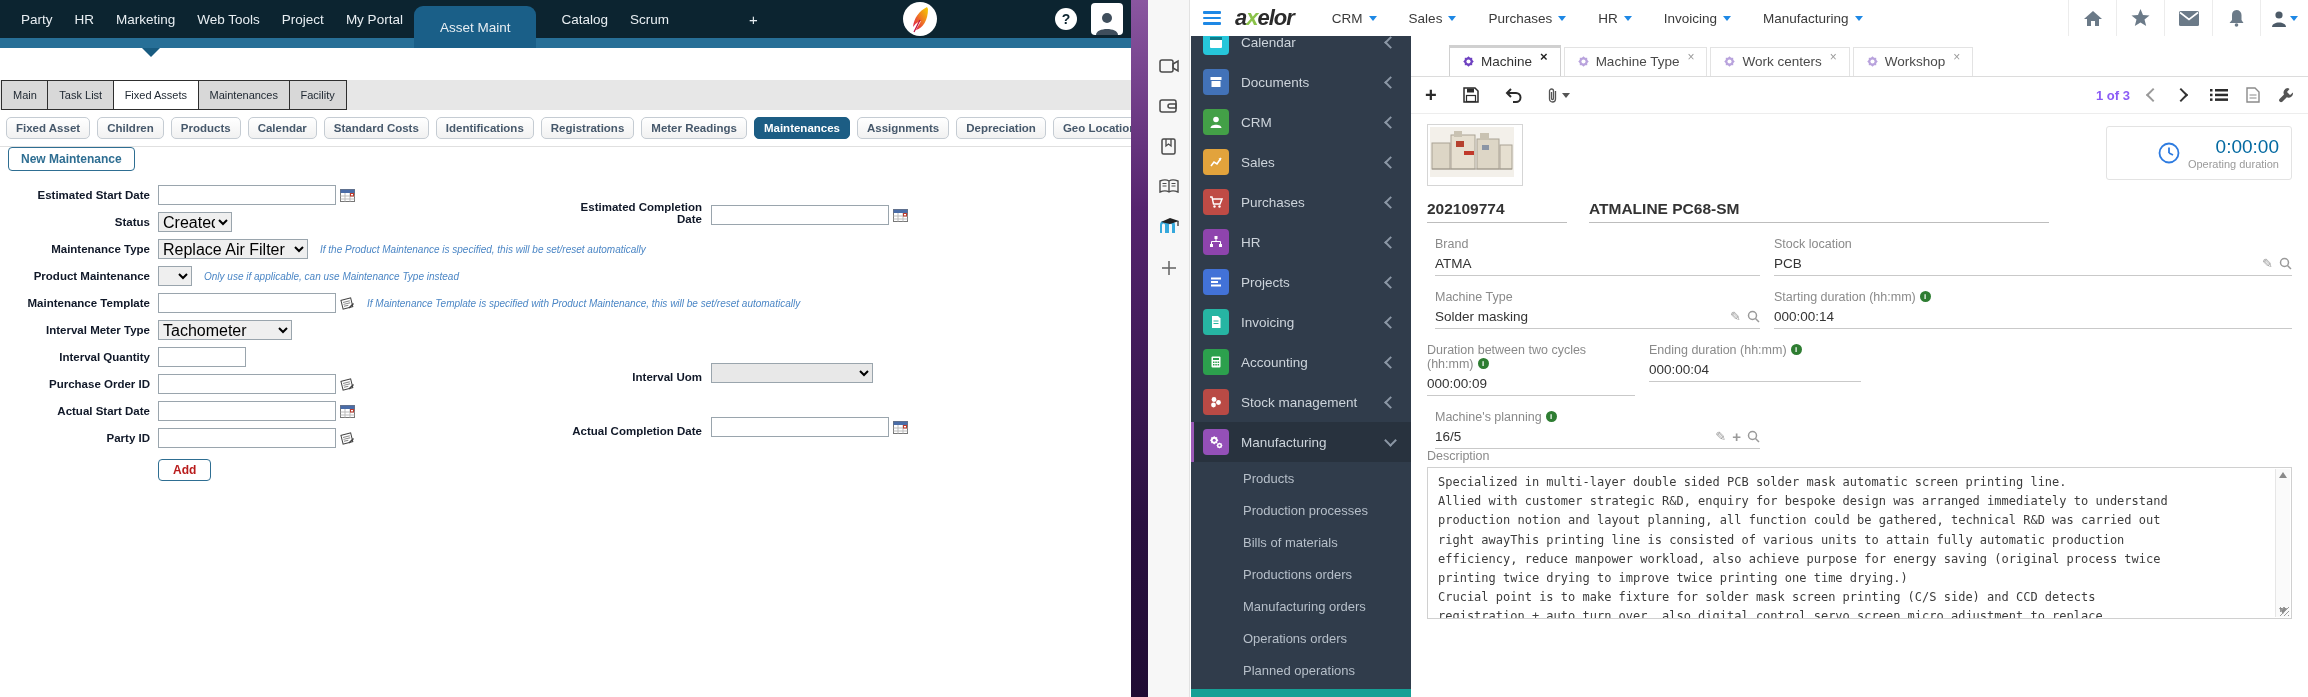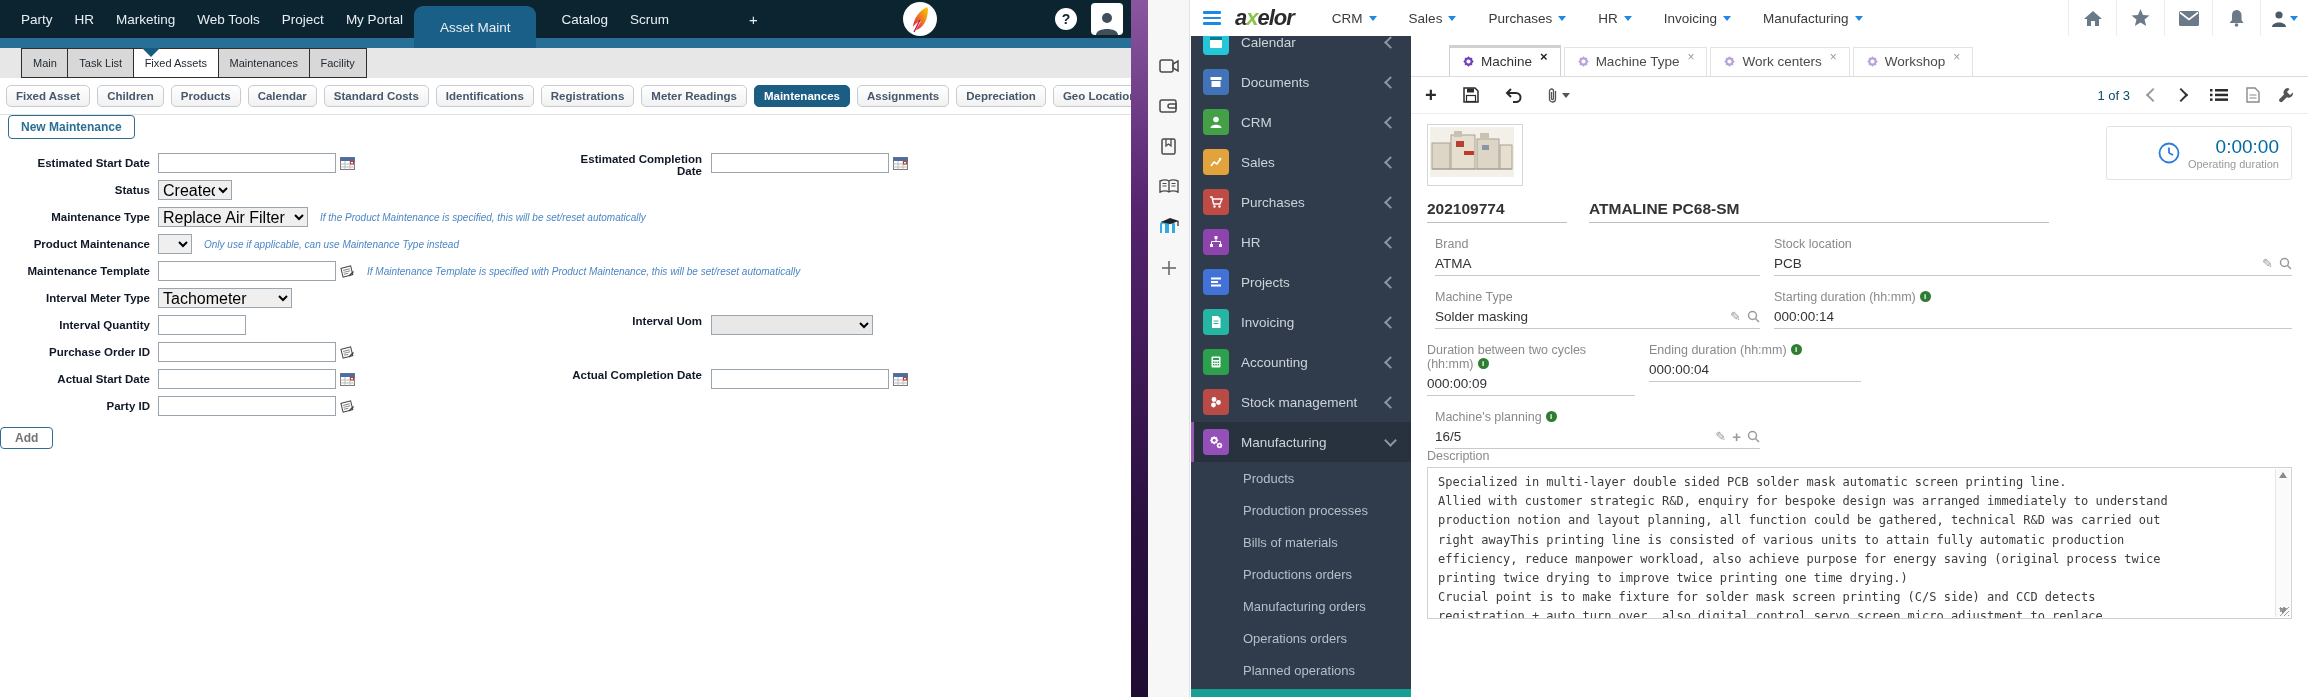--- a/index.html
+++ b/index.html
@@ -9,39 +9,39 @@
   .ofbiz{position:absolute;left:0;top:0;width:1131px;height:697px;background:#fff;overflow:hidden;}
   .ofb-topbar{height:38px;background:#0c2430;display:flex;align-items:center;color:#e8eef2;font-size:13.5px;padding-left:10px;}
   .ofb-nav-item{padding:0 11px;white-space:nowrap;cursor:pointer;}
   .ofb-apptab{align-self:flex-end;height:42px;margin-bottom:-10px;display:flex;align-items:center;padding:0 26px;background:#1a5f88;border-radius:9px 9px 0 0;position:relative;z-index:3;}
   .ofb-plus{margin-left:58px;font-size:15px;}
   .ofb-logo{margin-left:auto;width:34px;height:34px;border-radius:50%;background:#fff;display:flex;align-items:center;justify-content:center;}
   .ofb-help{margin-left:118px;width:22px;height:22px;border-radius:50%;background:#fff;color:#0c2430;font-weight:bold;font-size:14px;display:flex;align-items:center;justify-content:center;}
   .ofb-avatar{margin-left:14px;margin-right:8px;width:32px;height:32px;border-radius:4px;background:#fff;display:flex;align-items:flex-end;justify-content:center;overflow:hidden;}
   .ofb-strip{height:10px;background:#276f97;position:relative;}
   .ofb-pointer{position:absolute;left:142px;top:10px;width:0;height:0;border-left:9px solid transparent;border-right:9px solid transparent;border-top:9px solid #185b80;z-index:2;}
-  .ofb-tabs{height:30px;background:#e7e7e7;display:flex;align-items:stretch;padding-left:21px;position:relative;}
+  .ofb-tabs{height:30px;background:#e7e7e7;display:flex;align-items:stretch;padding-left:1px;position:relative;margin-top:32px;}
   .ofb-tab{display:flex;align-items:center;padding:0 11px;font-size:11px;color:#1d2630;background:#d8d8d8;border:1.5px solid #2e2e2e;margin-right:-1.5px;cursor:pointer;}
   .ofb-tab.active{background:#fff;z-index:1;}
   .ofb-subnav{background:#fff;padding:7px 6px;border-bottom:1px solid #e0e0e0;display:flex;gap:7px;flex-wrap:nowrap;}
   .ofb-btnnav{font-size:11.5px;font-weight:bold;color:#46586b;background:linear-gradient(#ffffff,#f1f1f1);border:1px solid #c5ccd3;border-radius:5px;padding:4px 9px;white-space:nowrap;cursor:pointer;}
   .ofb-btnnav.active{background:#1c5d84;color:#fff;border-color:#1c5d84;}
   .ofb-title{margin:14px 0 10px 8px;font-size:15px;font-weight:bold;color:#2e6e92;}
   .ofb-newbtn{display:inline-block;margin-left:8px;padding:4px 12px;border:1px solid #2e6e92;border-radius:4px;color:#2e6e92;font-weight:bold;font-size:12px;background:#fff;cursor:pointer;}
   .ofb-form{margin-top:14px;font-size:11.5px;}
   .frow{display:flex;align-items:center;margin-bottom:7px;position:relative;}
   .flabel{width:150px;text-align:right;padding-right:8px;font-weight:bold;color:#101828;flex:0 0 150px;}
   .fctrl{display:flex;align-items:center;gap:4px;}
   .ofb-input{height:16px;border:1px solid #9aa5ad;font-size:11px;padding:1px 3px;background:#fff;}
   .w170{width:170px;} .w80{width:80px;}
   .ofb-select{height:20px;border:1px solid #9aa5ad;background:#efefef;font-size:16px;font-family:"Liberation Sans",sans-serif;}
   .fnote{font-style:italic;color:#4b86c5;font-size:10px;margin-left:8px;white-space:nowrap;}
-  .rcell{position:absolute;left:556px;top:0;display:flex;align-items:flex-start;}
+  .rcell{position:absolute;left:556px;top:16px;display:flex;align-items:flex-end;}
   .rlabel{width:146px;text-align:right;padding-right:9px;font-weight:bold;color:#101828;flex:0 0 146px;}
-  .ofb-addbtn{margin-top:4px;display:inline-block;padding:3px 14px;border:1px solid #2e6e92;border-radius:4px;color:#737373;font-weight:bold;font-size:12px;background:#fff;cursor:pointer;}
+  .ofb-addbtn{margin-left:158px;margin-top:4px;display:inline-block;padding:3px 14px;border:1px solid #2e6e92;border-radius:4px;color:#b91c1c;font-weight:bold;font-size:12px;background:#fff;cursor:pointer;}
 
   
   .divider{position:absolute;left:1131px;top:0;width:17px;height:697px;background:linear-gradient(180deg,#8a56a0 0%,#55246e 30%,#2a1040 75%,#200c33 100%);}
 
   
   .axelor{position:absolute;left:1148px;top:0;width:1160px;height:697px;background:#fff;overflow:hidden;}
   .ax-strip{position:absolute;left:0;top:0;width:42px;height:697px;background:#f7f7f7;border-right:1px solid #e2e2e2;display:flex;flex-direction:column;align-items:center;padding-top:58px;gap:24px;box-sizing:border-box;}
   .ax-strip svg{display:block;}
   .ax-topbar{position:absolute;left:43px;right:0;top:0;height:36px;background:#fff;border-bottom:1px solid #e2e2e2;display:flex;align-items:center;}
   .ax-burger{width:18px;margin:0 14px 0 12px;cursor:pointer;}
@@ -64,21 +64,21 @@
   .ax-main{position:absolute;left:263px;top:36px;right:0;bottom:0;background:#fff;}
   .ax-tabs{display:flex;align-items:flex-end;height:40px;padding-left:38px;border-bottom:1px solid #dcdcdc;}
   .ax-tab{display:flex;align-items:center;gap:6px;padding:6px 12px 7px;border:1px solid #e3e3e3;border-bottom:none;font-size:13.5px;color:#4a4a4a;background:#fff;margin-right:3px;cursor:pointer;position:relative;}
   .ax-tab.active{border-top:3px solid #6f42c1;border-color:#d0d0d0;color:#333;}
   .ax-tab .x{font-size:12px;color:#9a9a9a;margin-left:2px;position:relative;top:-5px;}
   .ax-tab.active .x{color:#222;font-weight:bold;font-size:13px;}
   .ax-toolbar{height:36px;display:flex;align-items:center;padding:0 14px;border-bottom:1px solid #ededed;color:#333;}
   .tb-ico{margin-right:26px;display:flex;align-items:center;cursor:pointer;}
   .tb-plus{font-size:20px;font-weight:bold;color:#2b2b2b;}
   .tb-right{margin-left:auto;display:flex;align-items:center;gap:18px;}
-  .pager{font-size:13px;color:#0c4a6e;}
+  .pager{font-size:13px;color:#8b5cf6;font-weight:bold;}
   .chev{width:8px;height:8px;border-right:2.5px solid #333;border-bottom:2.5px solid #333;display:inline-block;cursor:pointer;}
   .chev.left{transform:rotate(135deg);border-color:#9a9a9a;}
   .chev.right{transform:rotate(-45deg);}
   .ax-content{position:relative;padding:10px 16px 0;}
   .ax-photo{width:90px;height:56px;border:1px solid #d5d5d5;padding:2px;background:#fff;cursor:pointer;}
   .ax-timer{position:absolute;right:16px;top:12px;width:160px;height:52px;border:1px solid #e3e3e3;border-radius:3px;display:flex;align-items:center;justify-content:flex-end;padding:0 12px;gap:8px;}
   .timer-num{font-size:19px;color:#0369a1;}
   .timer-lbl{font-size:11px;color:#9a9a9a;text-align:right;}
   .ax-namerow{display:flex;gap:22px;margin-top:14px;}
   .ax-code{width:140px;font-size:15.5px;font-weight:600;color:#333;border-bottom:1px solid #bdbdbd;padding-bottom:4px;}

